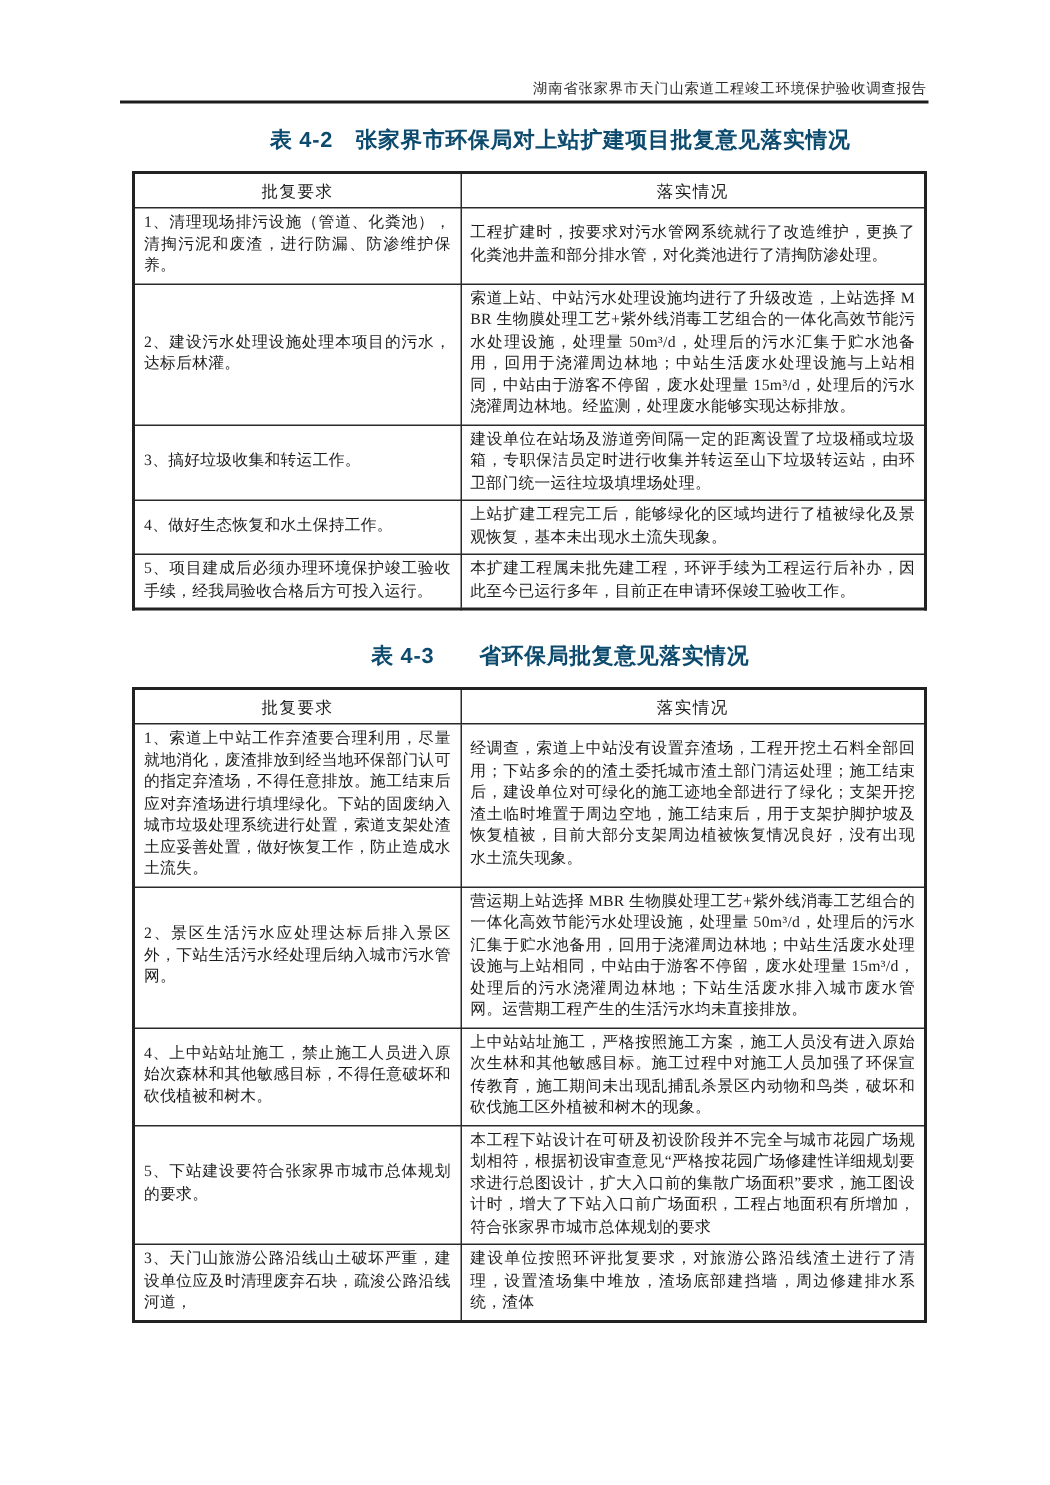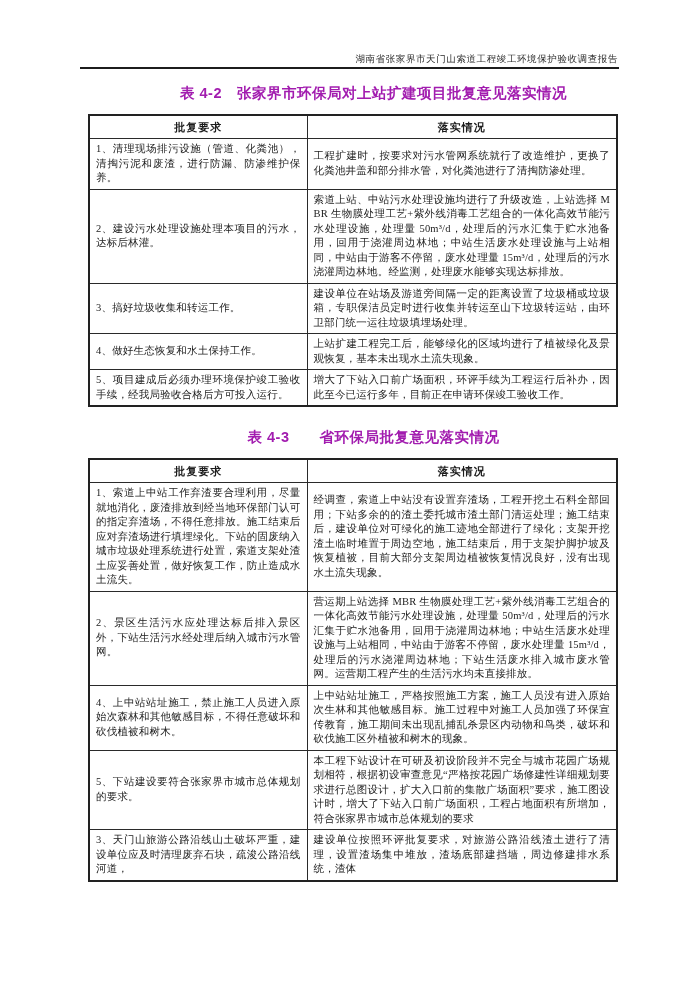--- a/index.html
+++ b/index.html
@@ -22,36 +22,36 @@
     background:#1c1c1c;
   }
   .content{position:absolute;top:84px;left:0;width:700px;}
   .tbl-title{
     text-align:center;
     font-family:"Liberation Sans","DejaVu Sans",sans-serif;
     font-weight:bold;
     font-size:14.5px;
     letter-spacing:0.5px;
     margin:0 0 11px 12px;
-    color:#a21caf;
+    color:#0c4a6e;
     padding-left:35px;
   }
   .tbl-title.second{margin-top:21px;}
   table.approval{
     border-collapse:collapse;
     table-layout:fixed;
     margin-left:88px;
     width:528px;
     border:2px solid #222;
   }
   table.approval col.c-req{width:218px;}
   table.approval col.c-impl{width:310px;}
   table.approval th{
     border:1px solid #2a2a2a;
-    font-weight:bold;
+    font-weight:normal;
     font-size:11px;
     height:20px;
     text-align:center;
     padding:1px 2px;
     letter-spacing:1px;
   }
   table.approval td{
     border:1px solid #2a2a2a;
     font-size:10.5px;
     line-height:14.5px;
@@ -101,21 +101,21 @@
         <tr>
           <td>3、搞好垃圾收集和转运工作。</td>
           <td>建设单位在站场及游道旁间隔一定的距离设置了垃圾桶或垃圾箱，专职保洁员定时进行收集并转运至山下垃圾转运站，由环卫部门统一运往垃圾填埋场处理。</td>
         </tr>
         <tr>
           <td>4、做好生态恢复和水土保持工作。</td>
           <td>上站扩建工程完工后，能够绿化的区域均进行了植被绿化及景观恢复，基本未出现水土流失现象。</td>
         </tr>
         <tr>
           <td>5、项目建成后必须办理环境保护竣工验收手续，经我局验收合格后方可投入运行。</td>
-          <td>增大了下站入口前广场面积，环评手续为工程运行后补办，因此至今已运行多年，目前正在申请环保竣工验收工作。</td>
+          <td>本扩建工程属未批先建工程，环评手续为工程运行后补办，因此至今已运行多年，目前正在申请环保竣工验收工作。</td>
         </tr>
       </tbody>
     </table>
 
     <div class="tbl-title second">表 4-3　　省环保局批复意见落实情况</div>
 
     <table class="approval">
       <colgroup>
           <col class="c-req">
           <col class="c-impl">

